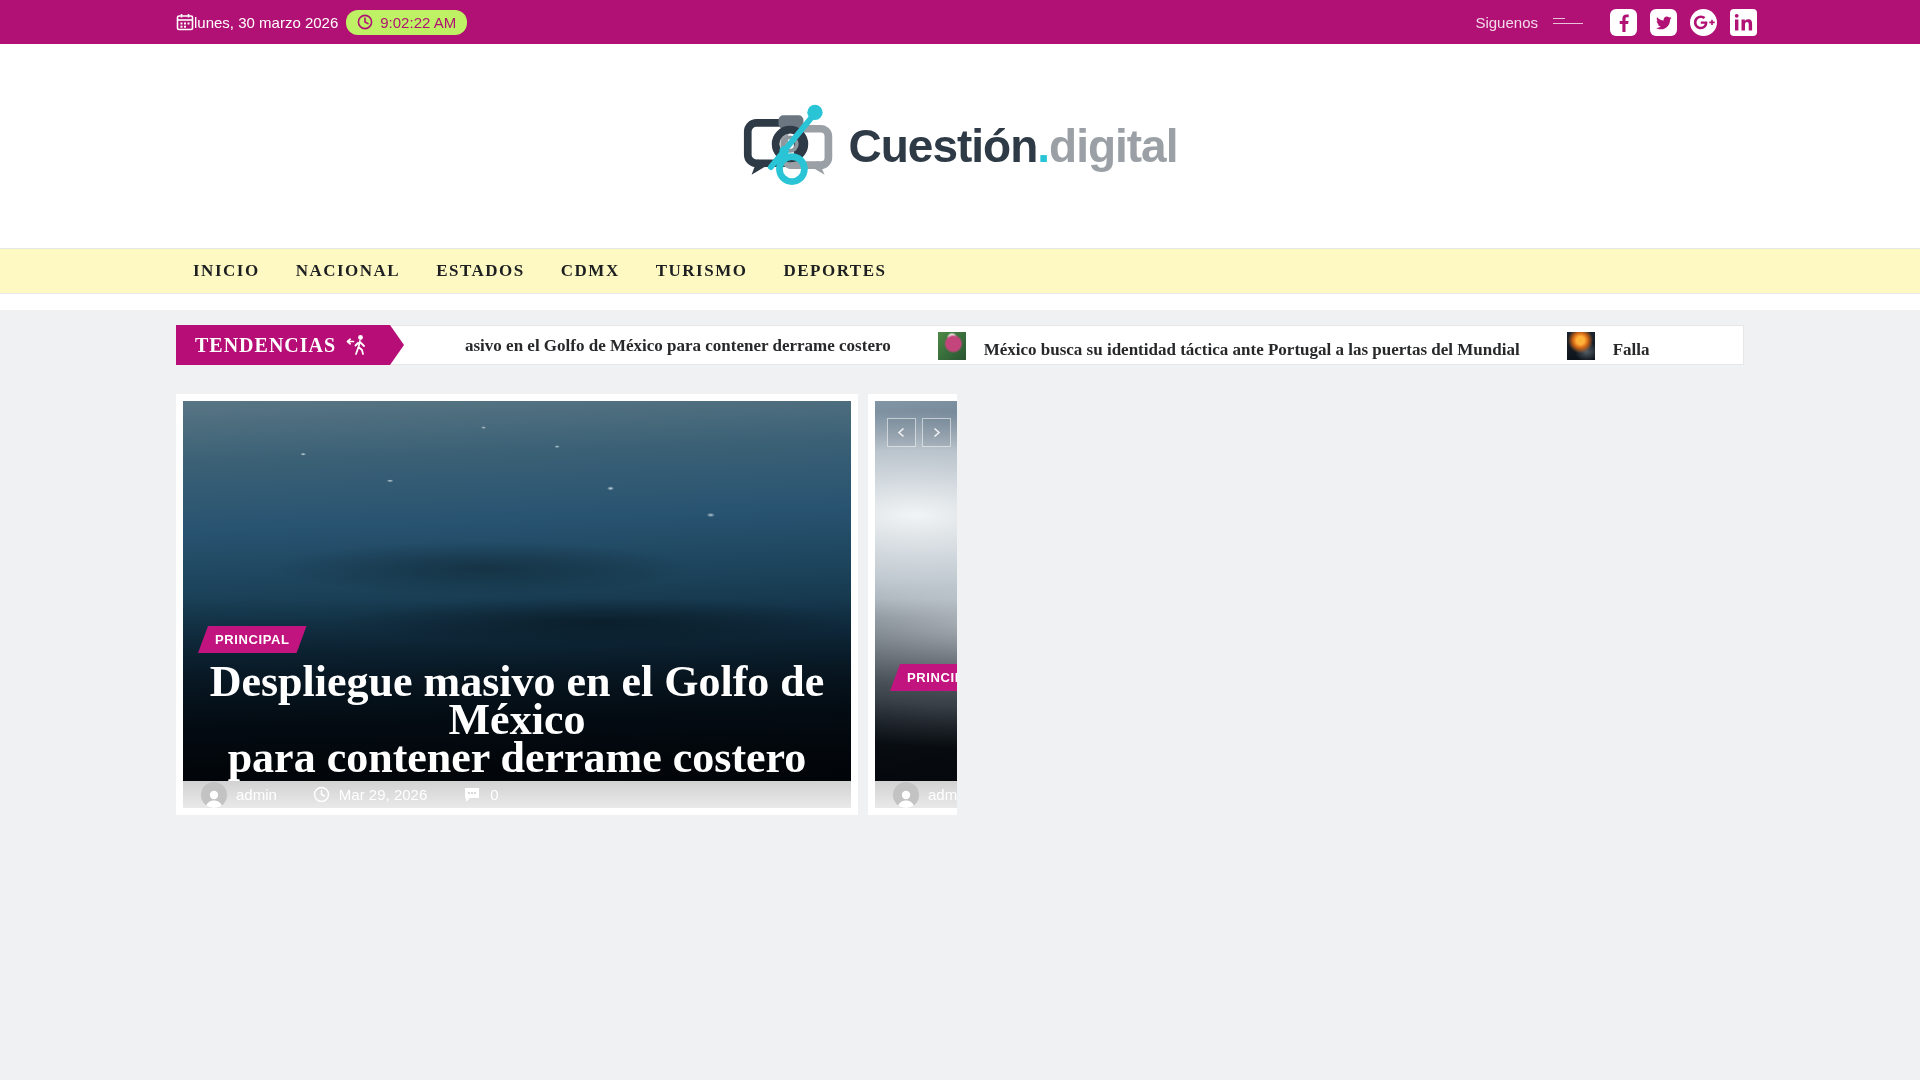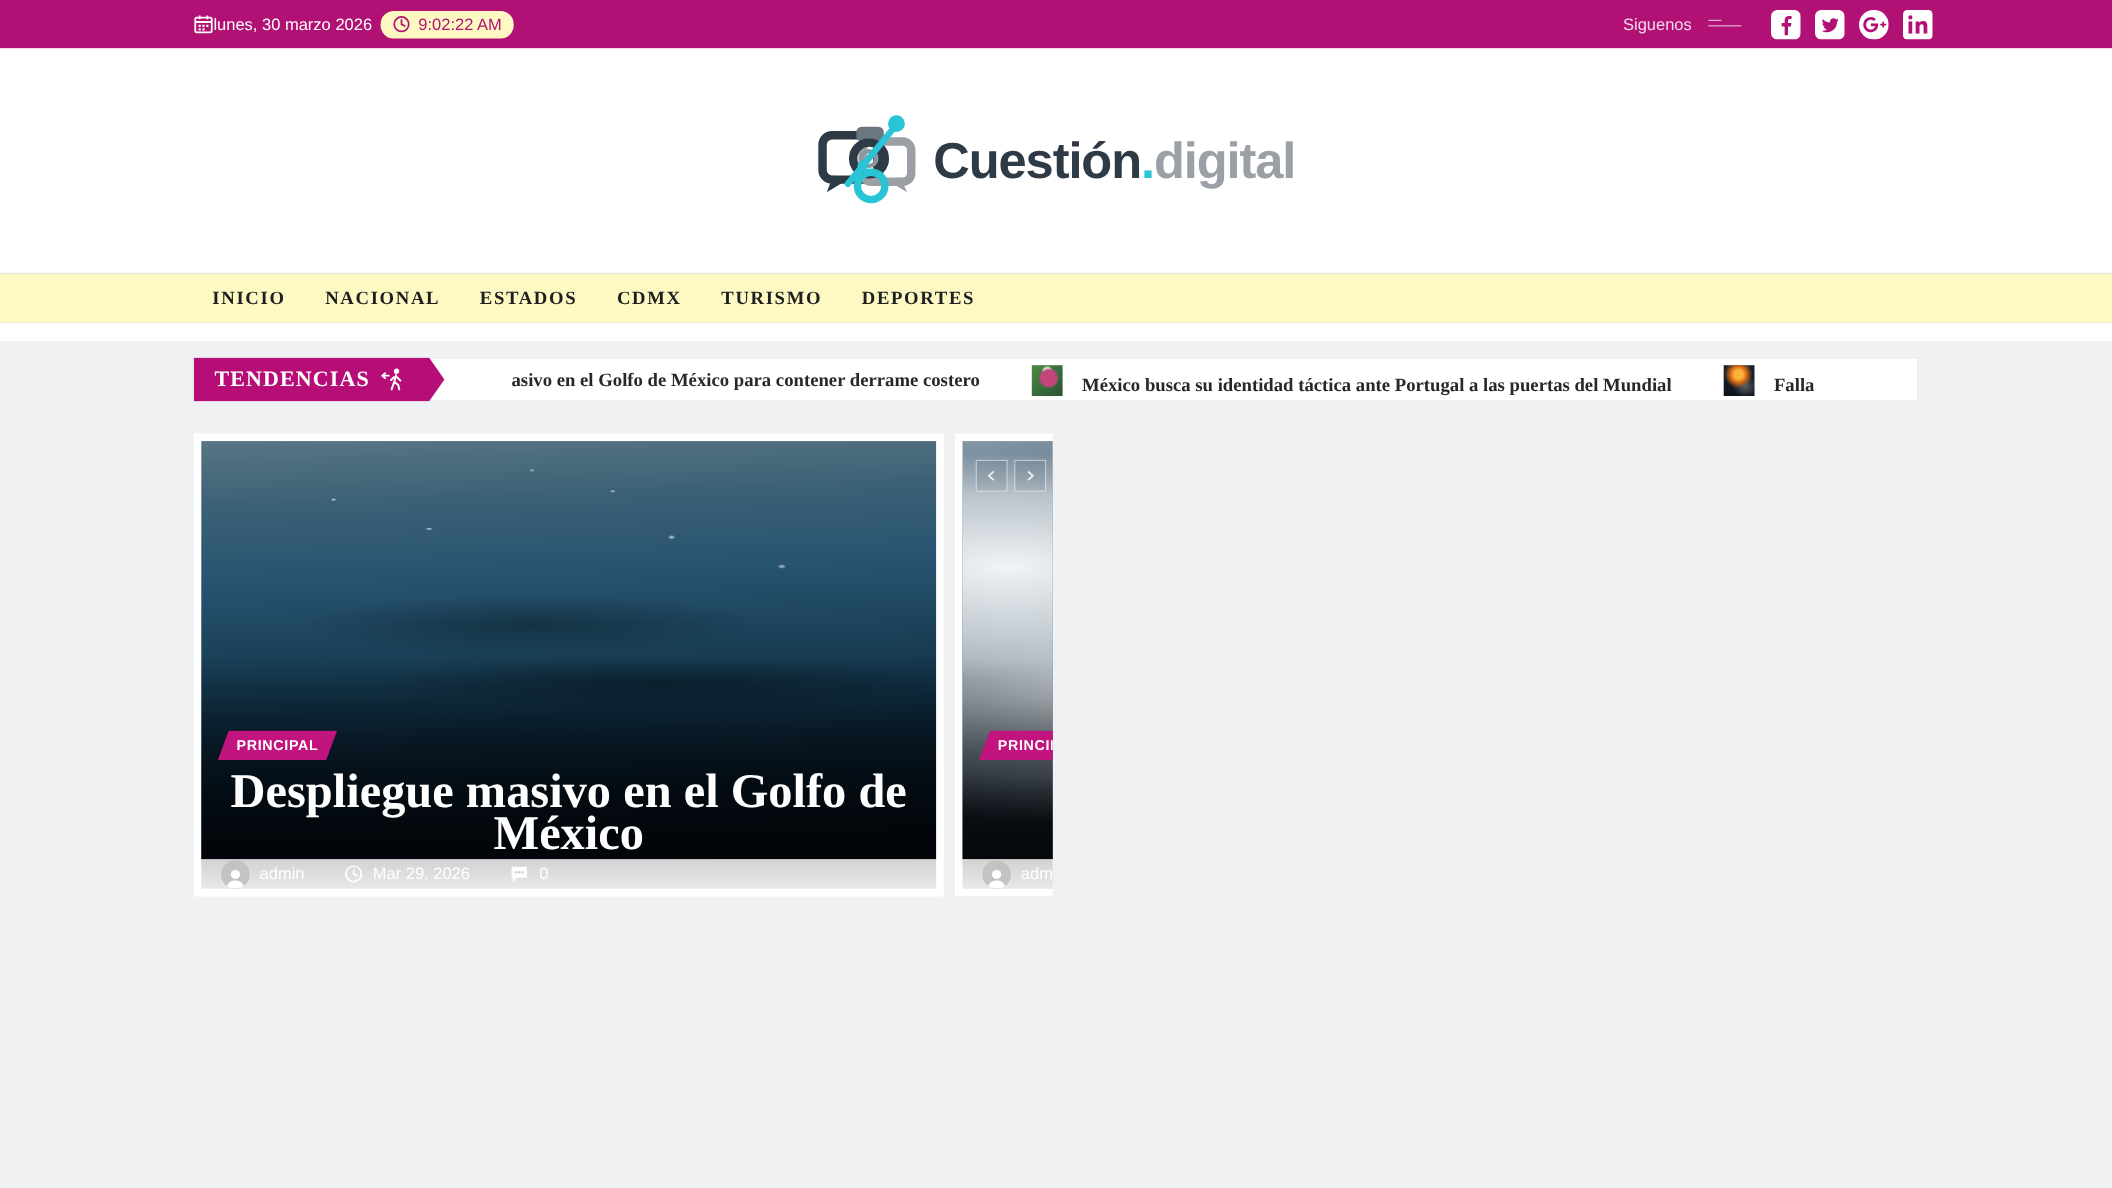--- a/index.html
+++ b/index.html
@@ -5,21 +5,21 @@
   * { margin:0; padding:0; box-sizing:border-box; }
   html,body { width:1920px; height:1080px; }
   body { font-family:"Liberation Sans", sans-serif; background:#ffffff; overflow:hidden; }
   .page { width:1920px; height:1080px; display:flex; flex-direction:column; }
 
   
   .topbar { height:44px; background:#b11174; display:flex; align-items:center;
             justify-content:space-between; padding:0 163px 0 176px; flex:0 0 auto; }
   .topbar-left { display:flex; align-items:center; color:#fff; font-size:15px; }
   .topbar-left svg { display:block; }
-  .time-badge { background:#fef9c3; color:#b11174; border-radius:12px; padding:4px 11px;
+  .time-badge { background:#bef264; color:#b11174; border-radius:12px; padding:4px 11px;
                 display:flex; align-items:center; gap:7px; font-size:15px; margin-left:8px; }
   .topbar-right { display:flex; align-items:center; gap:13px; }
   .follow-label { color:#f3d9e9; font-size:15px; margin-right:2px; }
   .dashes { width:30px; height:8px; position:relative; margin-right:14px; }
   .dashes::before { content:""; position:absolute; top:0; left:0; width:12px; height:1px; background:#e9c2da; }
   .dashes::after  { content:""; position:absolute; top:5px; left:0; width:30px; height:1px; background:#e9c2da; }
   .social { display:block; width:27px; height:27px; cursor:pointer; }
 
   
   .header { height:204px; background:#fff; display:flex; align-items:center; justify-content:center; flex:0 0 auto; }
@@ -221,20 +221,21 @@
       </div>
     </div>
 
     <div class="slider">
 
       <div class="card">
         <div class="card-img img-ocean">
           <div class="card-caption">
             <span class="cat-badge">PRINCIPAL</span>
             <div class="card-title"><span>Despliegue masivo en el Golfo de México</span><br>
+              <span>para contener derrame costero</span>
             </div>
           </div>
         </div>
         <div class="card-meta">
           <span class="avatar">
             <svg width="22" height="20" viewBox="0 0 22 20">
               <circle cx="11" cy="7" r="4.2" fill="#fff"></circle>
               <path d="M2.5 20 C3.5 14.5 7 12.5 11 12.5 C15 12.5 18.5 14.5 19.5 20 Z" fill="#fff"></path>
             </svg>
           </span>

